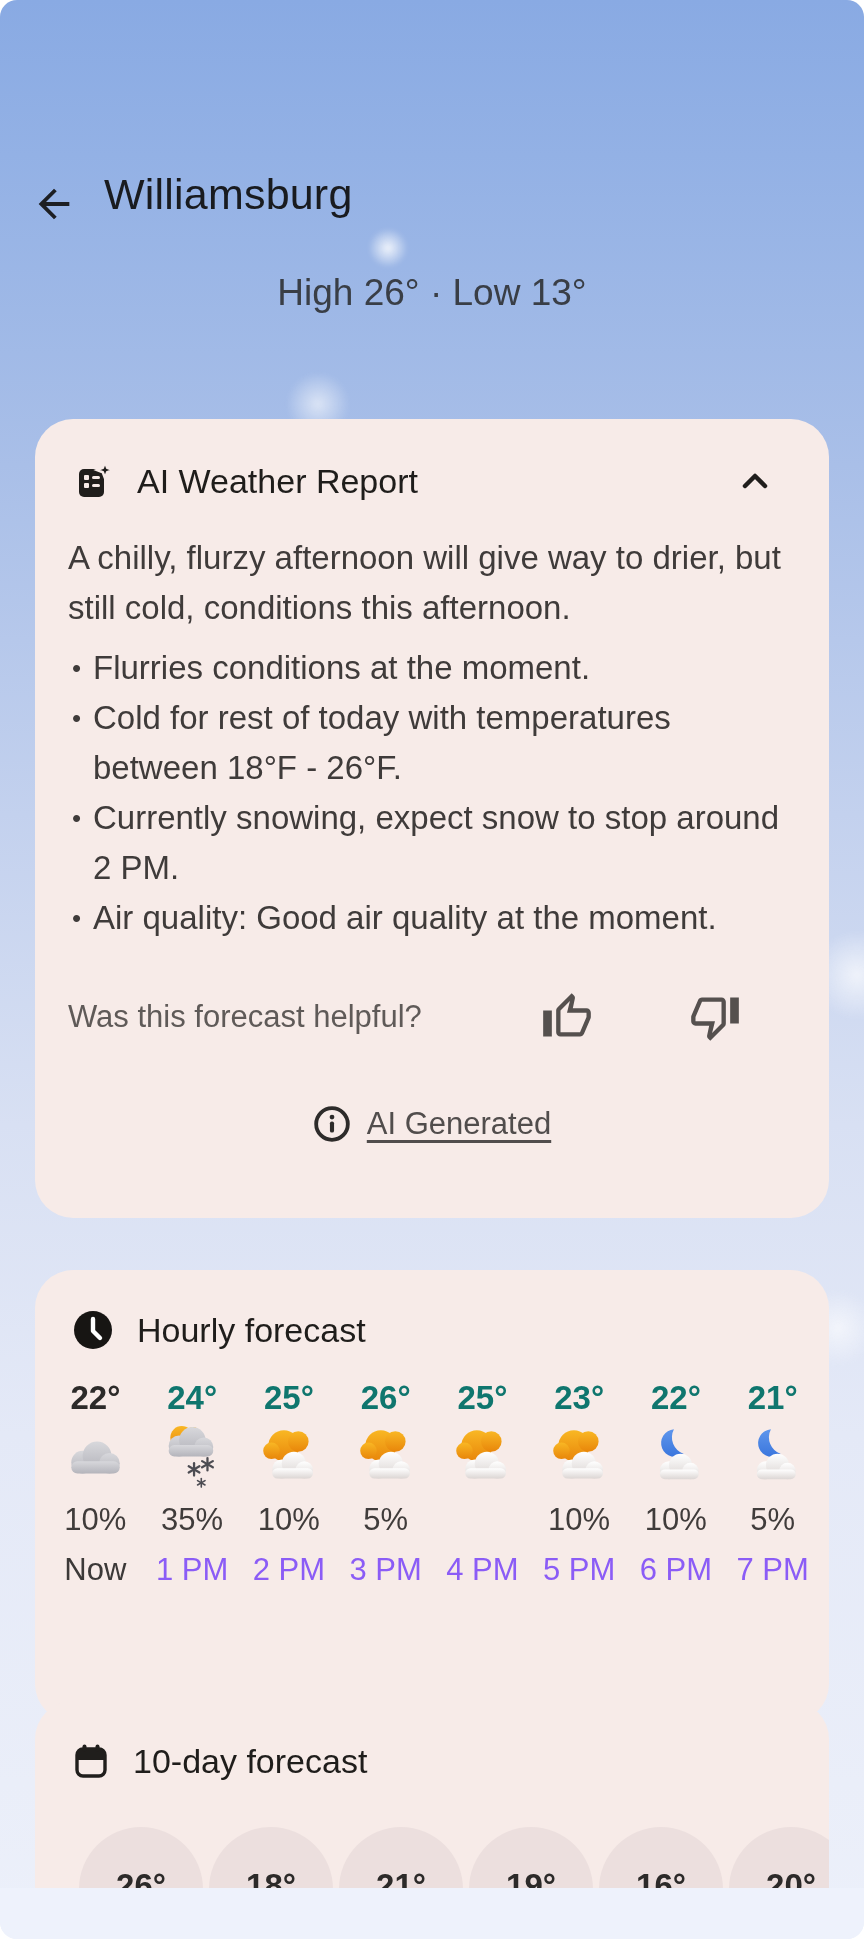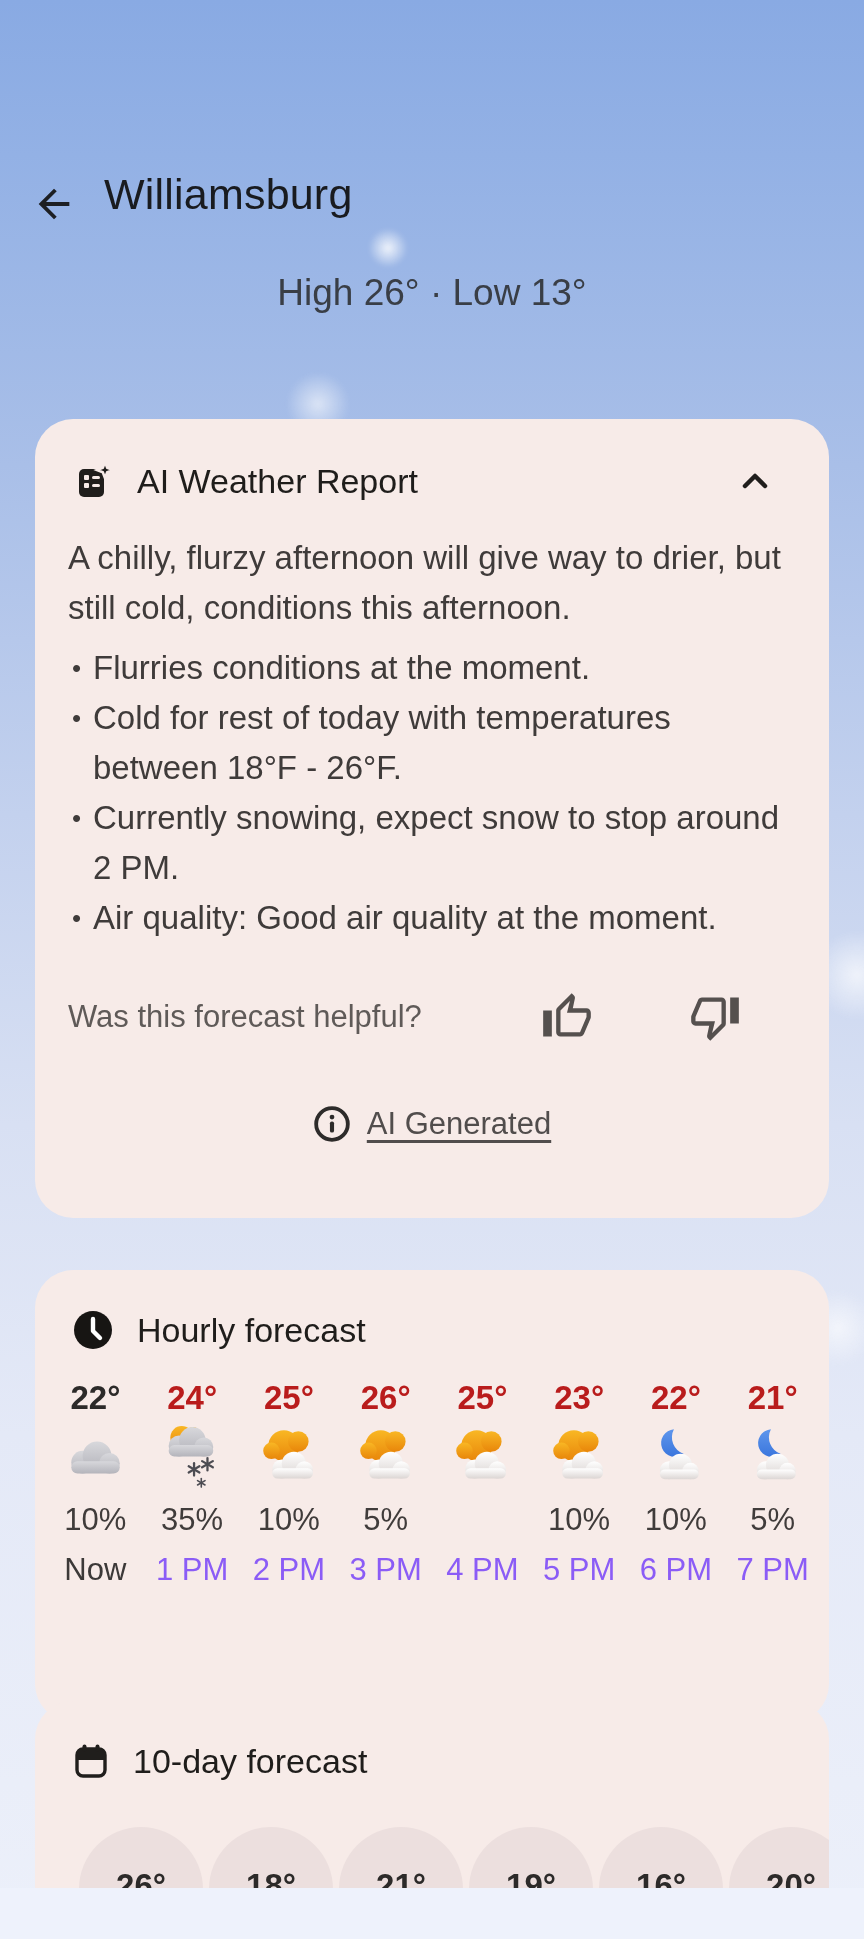--- a/index.html
+++ b/index.html
@@ -1,18 +1,18 @@
 <!DOCTYPE html>
 <html><head>
 <meta charset="utf-8">
 <style>
   html,body{margin:0;padding:0;}
   body{font-family:"Liberation Sans","DejaVu Sans",sans-serif;}
   .screen{position:relative;width:864px;height:1939px;overflow:hidden;
-    background:linear-gradient(180deg,#89aae3 0%,#93b1e5 8%,#a9bfe8 24%,#c3d1ee 42%,#d8e0f3 58%,#e4e9f7 74%,#eaeef9 92%,#ecf0fa 100%);}
+    background:linear-gradient(180deg,#89aae3 0%,#93b1e5 8%,#a9bfe8 24%,#c3d1ee 42%,#d8e0f3 58%,#e4e9f7 74%,#eaeef9 92%,#ecf0fa 100%);border-radius:17px;}
   
   .flake{position:absolute;border-radius:50%;background:radial-gradient(circle,rgba(255,255,255,.85) 0%,rgba(255,255,255,0) 70%);filter:blur(2px);pointer-events:none;}
   .flake.f1{left:368px;top:228px;width:40px;height:40px;}
   .flake.f2{left:286px;top:372px;width:64px;height:64px;opacity:.7;}
   .flake.f3{left:812px;top:930px;width:90px;height:90px;opacity:.8;}
   .flake.f4{left:800px;top:1290px;width:76px;height:76px;opacity:.7;}
 
   
   .back-btn{position:absolute;left:28px;top:178px;width:52px;height:52px;display:flex;align-items:center;justify-content:center;cursor:pointer;}
   .page-title{position:absolute;left:104px;top:170px;font-size:43px;font-weight:500;letter-spacing:.2px;color:#191b1f;}
@@ -38,21 +38,21 @@
   .feedback-spacer{flex:1;}
   .thumb-btn{width:56px;height:56px;display:flex;align-items:center;justify-content:center;cursor:pointer;color:#55504e;}
   .thumb-btn + .thumb-btn{margin-left:44px;}
 
   .ai-generated{display:flex;align-items:center;justify-content:center;gap:16px;margin-top:60px;cursor:pointer;}
   .ai-generated .label{font-size:31px;color:#514d4c;text-decoration:underline;text-underline-offset:6px;}
 
   
   .hourly-grid{display:grid;grid-template-columns:repeat(8,1fr);margin-top:26px;padding:0 8px 0 12px;}
   .hour-col{display:flex;flex-direction:column;align-items:center;}
-  .h-temp{font-size:33px;font-weight:700;color:#b91c1c;line-height:40px;margin-bottom:6px;}
+  .h-temp{font-size:33px;font-weight:700;color:#0f766e;line-height:40px;margin-bottom:6px;}
   .hour-col.now .h-temp{color:#2c2a29;}
   .h-icon{width:66px;height:66px;margin-bottom:10px;}
   .h-icon svg{width:66px;height:66px;display:block;}
   .h-precip{font-size:31px;color:#403c3b;line-height:40px;height:40px;margin-bottom:10px;}
   .h-time{font-size:31px;color:#8b5cf6;line-height:40px;}
   .hour-col.now .h-time{color:#3c3938;}
 
   
   .circles{display:flex;gap:6px;padding-left:44px;margin-top:46px;}
   .day-circle{flex:none;width:124px;height:124px;border-radius:50%;background:#ecdfde;text-align:center;box-sizing:border-box;padding-top:40px;cursor:pointer;}

